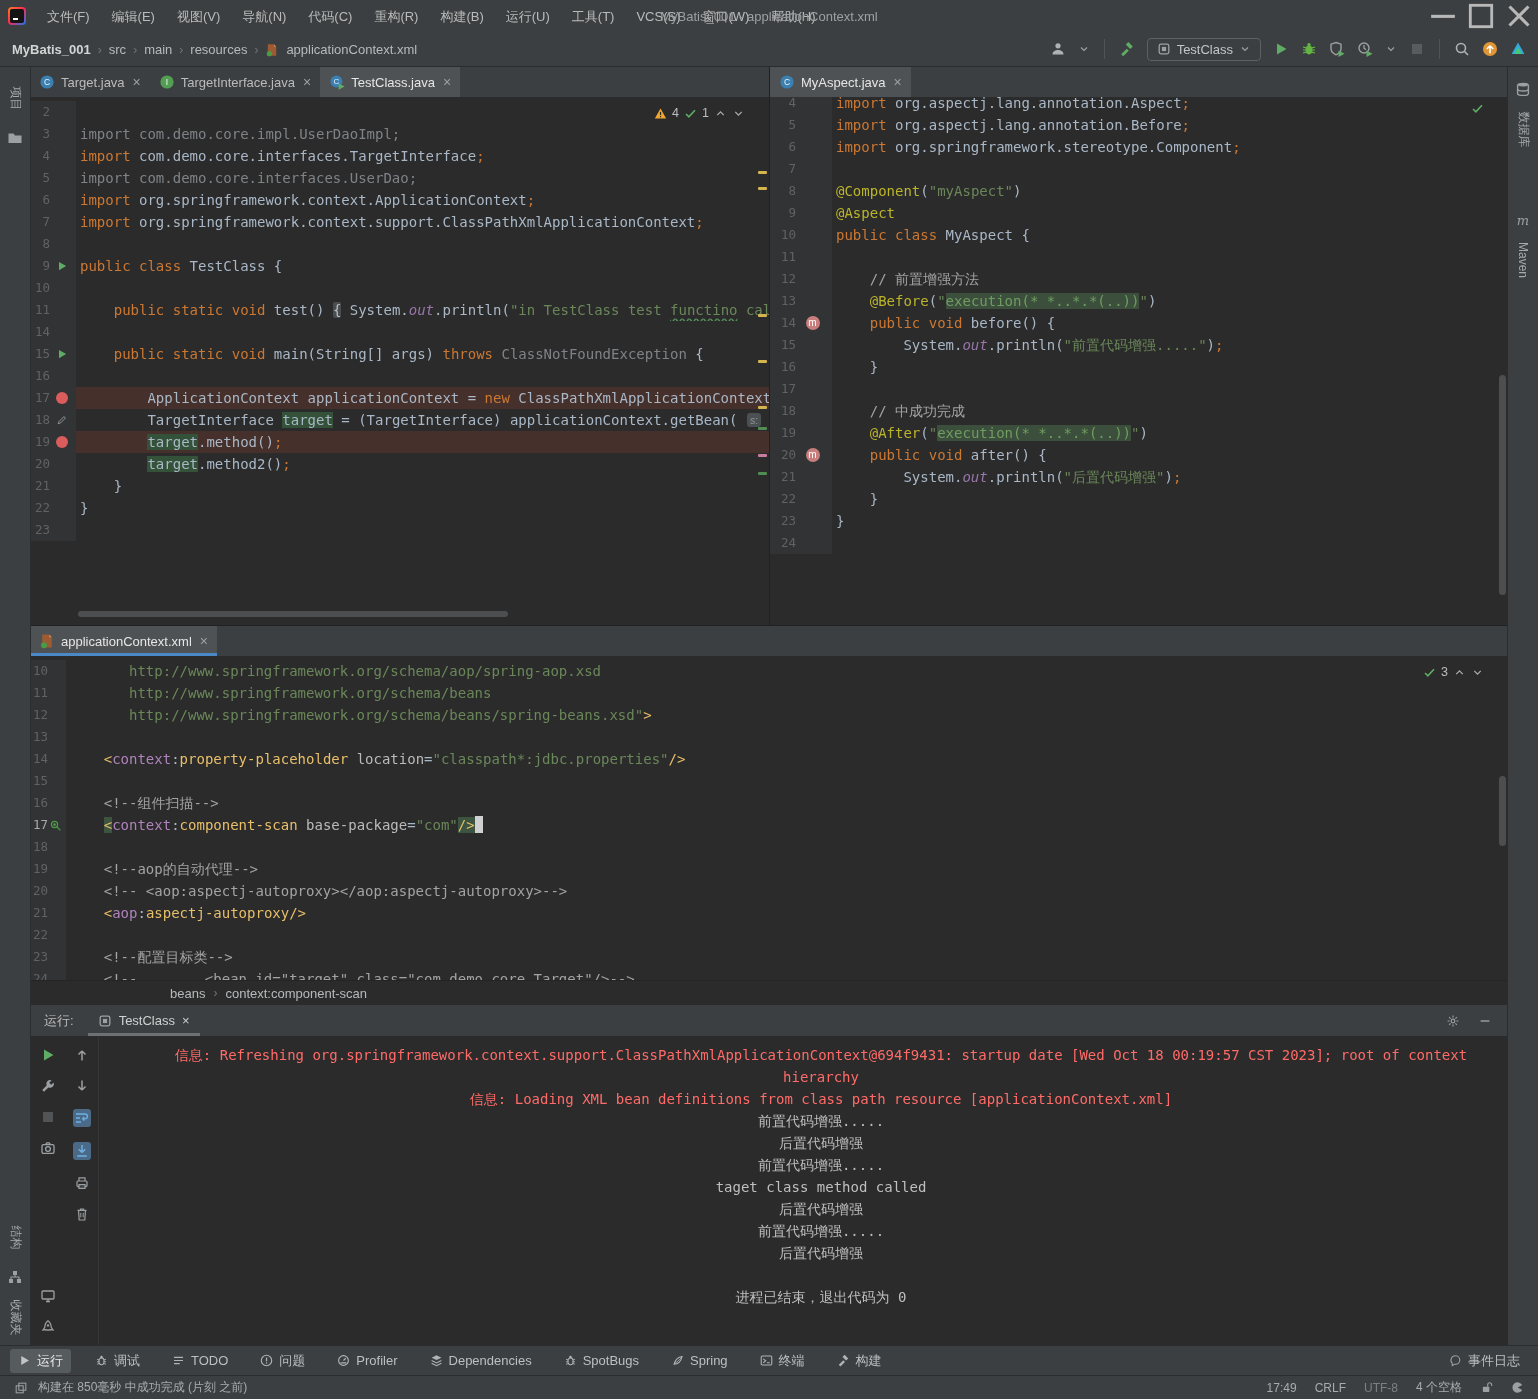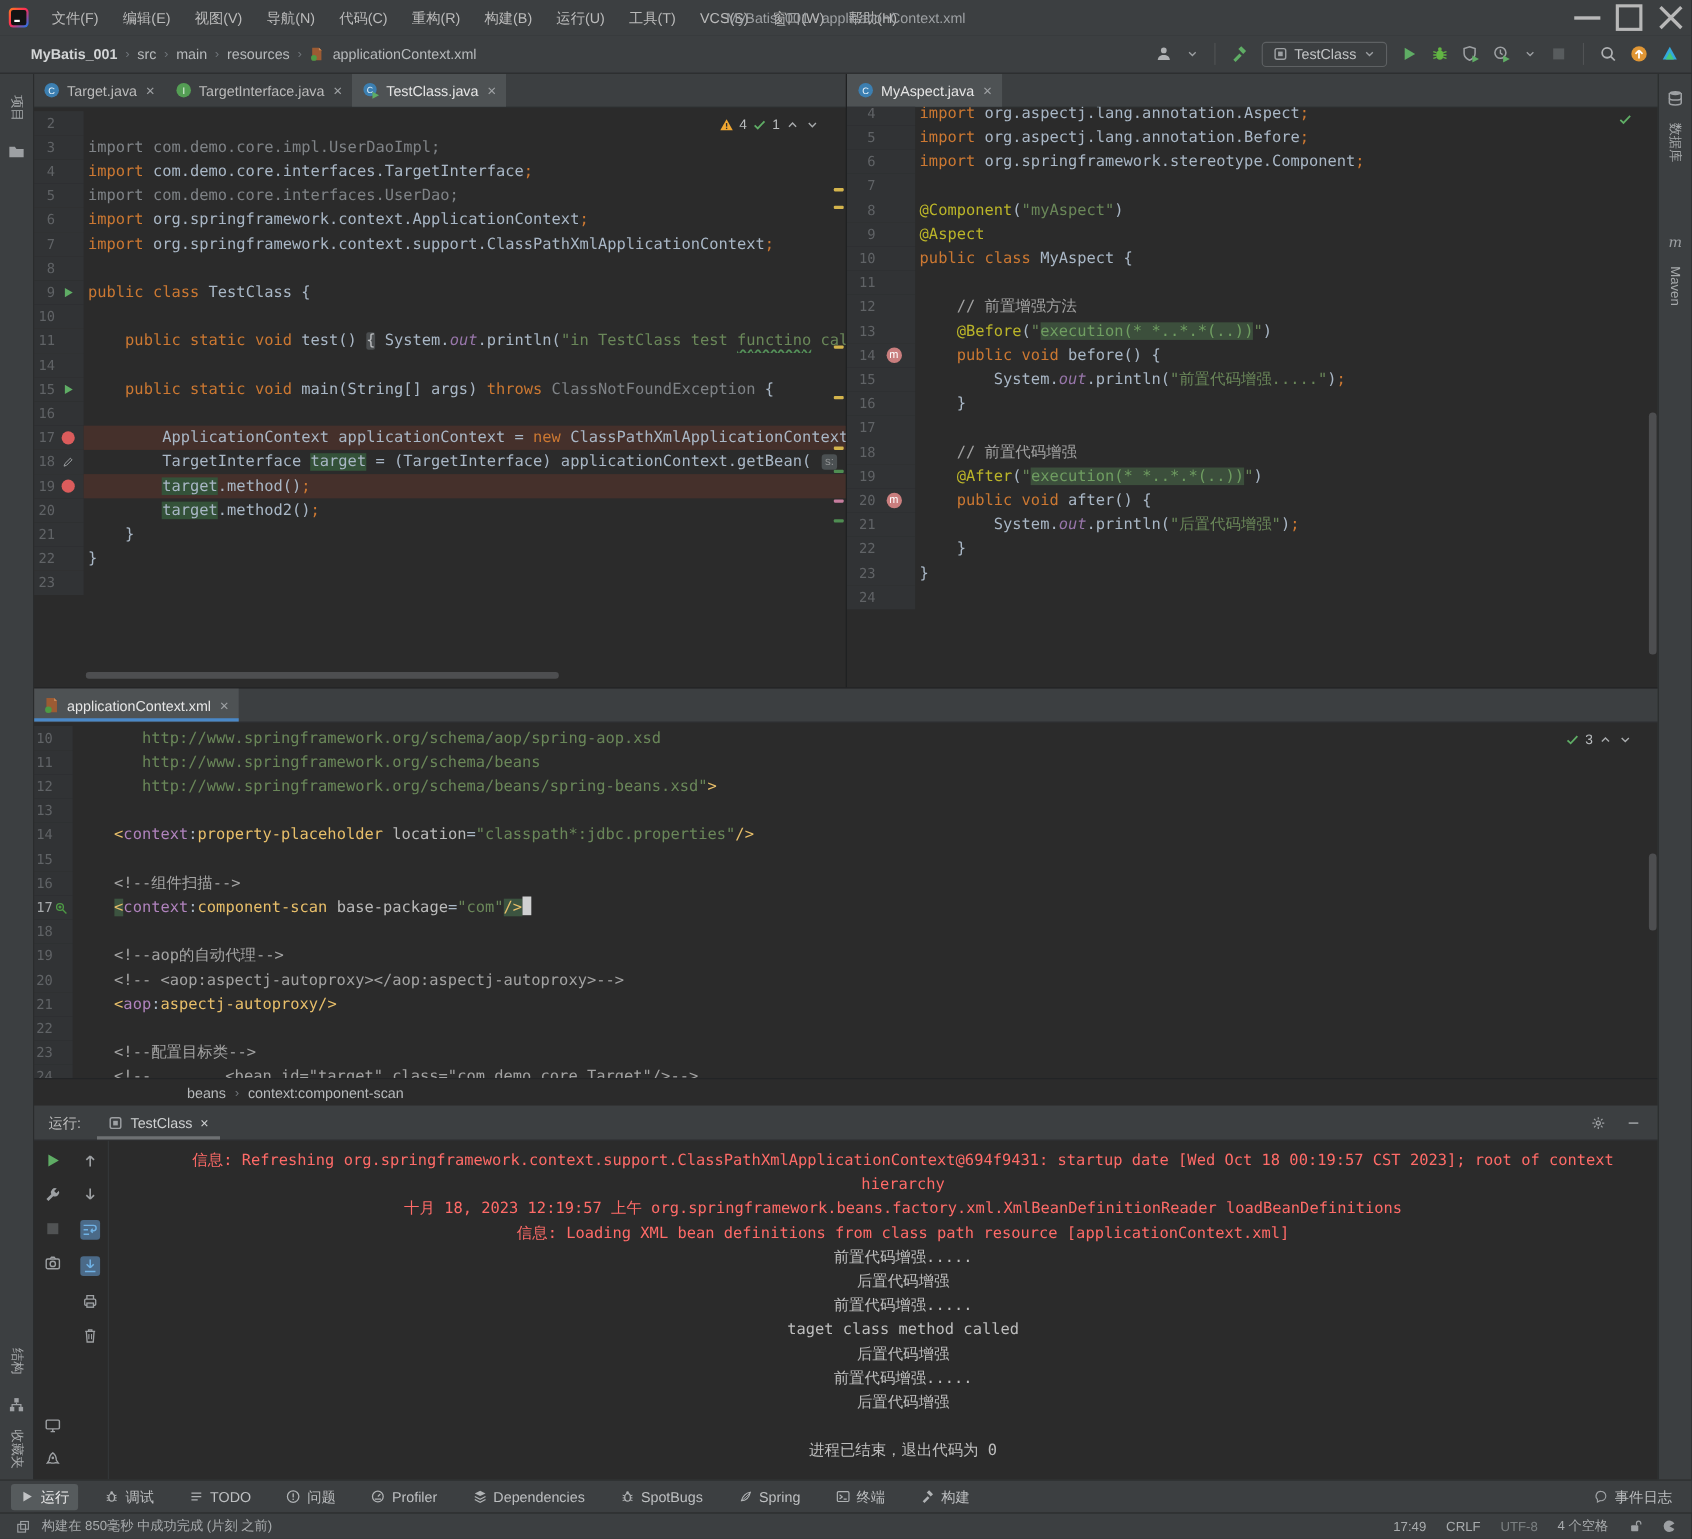--- a/index.html
+++ b/index.html
@@ -15,21 +15,21 @@
   .logo>i{position:absolute;inset:2px;background:#141414;border-radius:2px;}
   .logo>i:after{content:"";position:absolute;left:3px;bottom:3px;width:5px;height:2px;background:#fff;}
   .menubar{display:flex;align-items:center;}
   .menu-item{padding:0 11px;line-height:31px;color:#bbbbbb;}
   .tb-title{position:absolute;left:50%;transform:translateX(-50%);color:#9da0a3;}
   .win-controls{margin-left:auto;display:flex;}
   .win-btn{width:38px;height:31px;display:flex;align-items:center;justify-content:center;color:#b8b8b8;}
 
   
   .navbar{position:absolute;left:0;top:32px;right:0;height:35px;background:#3c3f41;display:flex;align-items:center;padding:0 12px;border-bottom:1px solid #2a2c2d;box-sizing:border-box;z-index:5;}
-  .crumbs{display:flex;align-items:flex-start;gap:7px;margin-left:16px;}
+  .crumbs{display:flex;align-items:flex-end;gap:7px;}
   .crumb{color:#b7babc;} .crumb.first{font-weight:bold;color:#d3d5d6;}
   .crumb-sep{color:#70757a;font-size:12px;}
   .nav-right{margin-left:auto;display:flex;align-items:center;gap:12px;}
   .nr-sep{width:1px;height:20px;background:#515355;margin:0 2px;}
   .run-combo{display:flex;align-items:center;gap:6px;border:1px solid #5e6163;border-radius:4px;padding:3px 9px;color:#c3c5c6;background:#3c3f41;}
   .disabled{opacity:.55}
 
   
   .strip{position:absolute;width:30px;top:67px;bottom:24px;background:#3c3f41;z-index:4;}
   .strip.left{left:0;border-right:1px solid #2a2c2d;}
@@ -436,21 +436,21 @@
             <div class="cl"><span class="gutter" style="width: 62px;"><span class="num" style="width: 26px;">8</span><span class="gic"></span></span><span class="codeline"><span class="sg-a">@Component</span><span class="sg-p">(</span><span class="sg-s">"myAspect"</span><span class="sg-p">)</span></span></div>
             <div class="cl"><span class="gutter" style="width: 62px;"><span class="num" style="width: 26px;">9</span><span class="gic"></span></span><span class="codeline"><span class="sg-a">@Aspect</span></span></div>
             <div class="cl"><span class="gutter" style="width: 62px;"><span class="num" style="width: 26px;">10</span><span class="gic"></span></span><span class="codeline"><span class="sg-k">public class</span><span class="sg-p"> MyAspect {</span></span></div>
             <div class="cl"><span class="gutter" style="width: 62px;"><span class="num" style="width: 26px;">11</span><span class="gic"></span></span><span class="codeline"></span></div>
             <div class="cl"><span class="gutter" style="width: 62px;"><span class="num" style="width: 26px;">12</span><span class="gic"></span></span><span class="codeline"><span class="sg-c">    // 前置增强方法</span></span></div>
             <div class="cl"><span class="gutter" style="width: 62px;"><span class="num" style="width: 26px;">13</span><span class="gic"></span></span><span class="codeline"><span class="sg-a">    @Before</span><span class="sg-p">(</span><span class="sg-s">"</span><span class="sg-sh">execution(* *..*.*(..))</span><span class="sg-s">"</span><span class="sg-p">)</span></span></div>
             <div class="cl"><span class="gutter" style="width: 62px;"><span class="num" style="width: 26px;">14</span><span class="gic"><span class="g-m">m</span></span></span><span class="codeline"><span class="sg-p">    </span><span class="sg-k">public void</span><span class="sg-p"> before() {</span></span></div>
             <div class="cl"><span class="gutter" style="width: 62px;"><span class="num" style="width: 26px;">15</span><span class="gic"></span></span><span class="codeline"><span class="sg-p">        System.</span><span class="sg-f">out</span><span class="sg-p">.println(</span><span class="sg-s">"前置代码增强....."</span><span class="sg-p">)</span><span class="sg-k">;</span></span></div>
             <div class="cl"><span class="gutter" style="width: 62px;"><span class="num" style="width: 26px;">16</span><span class="gic"></span></span><span class="codeline"><span class="sg-p">    }</span></span></div>
             <div class="cl"><span class="gutter" style="width: 62px;"><span class="num" style="width: 26px;">17</span><span class="gic"></span></span><span class="codeline"></span></div>
-            <div class="cl"><span class="gutter" style="width: 62px;"><span class="num" style="width: 26px;">18</span><span class="gic"></span></span><span class="codeline"><span class="sg-c">    // 前置代码增强</span></span></div>
+            <div class="cl"><span class="gutter" style="width: 62px;"><span class="num" style="width: 26px;">18</span><span class="gic"></span></span><span class="codeline"><span class="sg-c">    // 中成功完成</span></span></div>
             <div class="cl"><span class="gutter" style="width: 62px;"><span class="num" style="width: 26px;">19</span><span class="gic"></span></span><span class="codeline"><span class="sg-a">    @After</span><span class="sg-p">(</span><span class="sg-s">"</span><span class="sg-sh">execution(* *..*.*(..))</span><span class="sg-s">"</span><span class="sg-p">)</span></span></div>
             <div class="cl"><span class="gutter" style="width: 62px;"><span class="num" style="width: 26px;">20</span><span class="gic"><span class="g-m">m</span></span></span><span class="codeline"><span class="sg-p">    </span><span class="sg-k">public void</span><span class="sg-p"> after() {</span></span></div>
             <div class="cl"><span class="gutter" style="width: 62px;"><span class="num" style="width: 26px;">21</span><span class="gic"></span></span><span class="codeline"><span class="sg-p">        System.</span><span class="sg-f">out</span><span class="sg-p">.println(</span><span class="sg-s">"后置代码增强"</span><span class="sg-p">)</span><span class="sg-k">;</span></span></div>
             <div class="cl"><span class="gutter" style="width: 62px;"><span class="num" style="width: 26px;">22</span><span class="gic"></span></span><span class="codeline"><span class="sg-p">    }</span></span></div>
             <div class="cl"><span class="gutter" style="width: 62px;"><span class="num" style="width: 26px;">23</span><span class="gic"></span></span><span class="codeline"><span class="sg-p">}</span></span></div>
             <div class="cl"><span class="gutter" style="width: 62px;"><span class="num" style="width: 26px;">24</span><span class="gic"></span></span><span class="codeline"></span></div>
           </div>
           <div class="inspect">
             <span class="icon i13">
               <svg viewBox="0 0 16 16">
@@ -619,21 +619,20 @@
             </span>
             <span class="icon ">
               <svg viewBox="0 0 16 16">
                 <path d="M3.5 4.3h9M6.5 4.3V3h3v1.3M4.5 4.3 5.2 14h5.6l.7-9.7" fill="none" stroke="#9da0a3" stroke-width="1.2"></path>
                 <path d="M6.8 6.8v4.6M9.2 6.8v4.6" stroke="#9da0a3" stroke-width="1"></path>
               </svg>
             </span>
           </div>
         <div class="console" id="console">
             <div class="ln-red">信息: Refreshing org.springframework.context.support.ClassPathXmlApplicationContext@694f9431: startup date [Wed Oct 18 00:19:57 CST 2023]; root of context hierarchy</div>
-            <div class="ln-red">十月 18, 2023 12:19:57 上午 org.springframework.beans.factory.xml.XmlBeanDefinitionReader loadBeanDefinitions</div>
             <div class="ln-red">信息: Loading XML bean definitions from class path resource [applicationContext.xml]</div>
             <div class="ln-out">前置代码增强.....</div>
             <div class="ln-out">后置代码增强</div>
             <div class="ln-out">前置代码增强.....</div>
             <div class="ln-out">taget class method called</div>
             <div class="ln-out">后置代码增强</div>
             <div class="ln-out">前置代码增强.....</div>
             <div class="ln-out">后置代码增强</div>
             <div class="ln-out">&nbsp;</div>
             <div class="ln-out">进程已结束，退出代码为 0</div>

